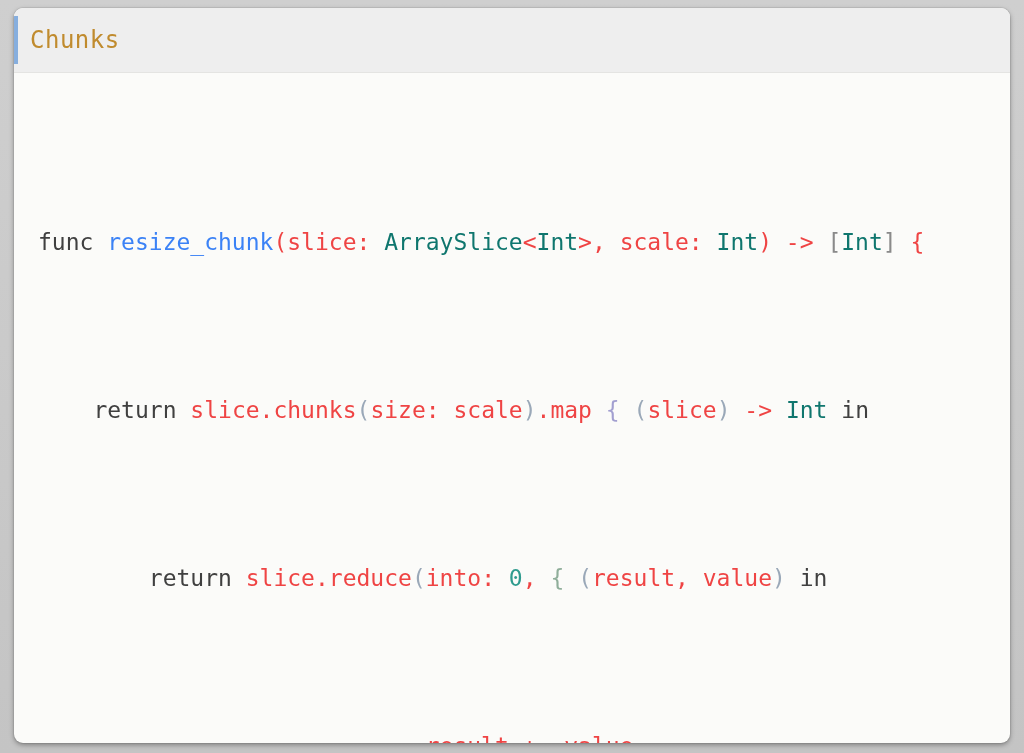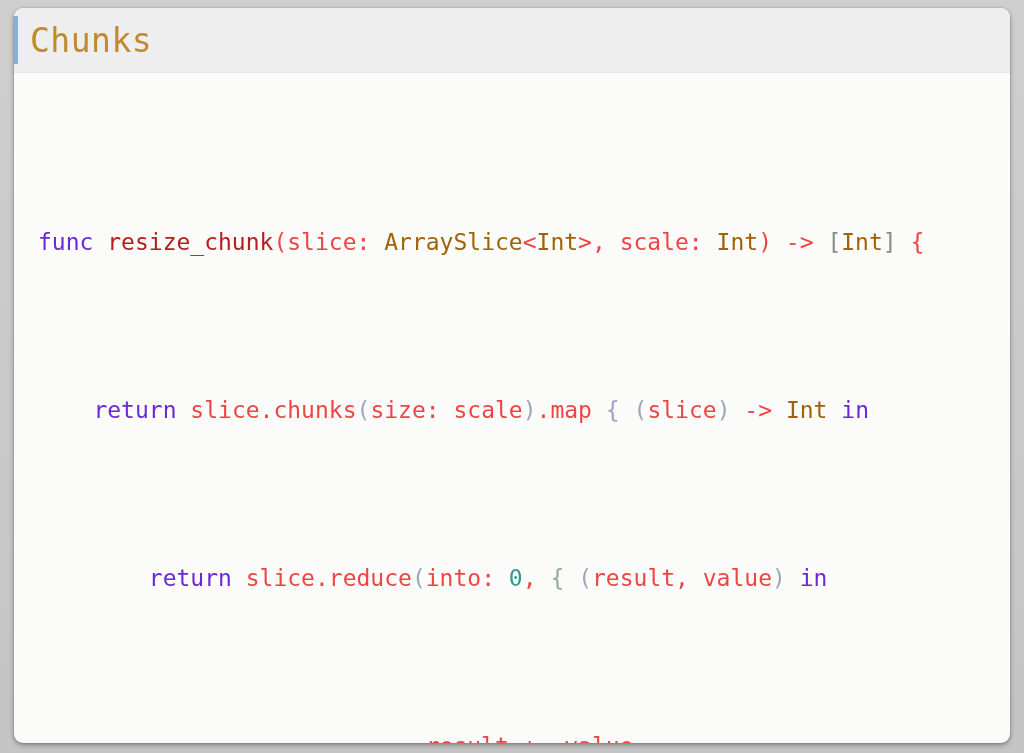--- a/index.html
+++ b/index.html
@@ -48,44 +48,44 @@
     position: absolute;
     left: 0;
     top: 8px;
     bottom: 8px;
     width: 4px;
     background: #86aede;
   }
   #header-title {
     margin-left: 16px;
     color: #c08b2e;
-    font-size: 33px;
+    font-size: 24px;
     letter-spacing: 0.5px;
     font-family: "DejaVu Sans Mono", monospace;
   }
 
   
   #code {
     padding: 22px 0 0 0;
     font-size: 23px;
     line-height: 42px;
     white-space: pre;
     color: #4b4b4b;
     font-family: "DejaVu Sans Mono", monospace;
   }
   .line {
     padding-left: 24px;
     height: 42px;
     white-space: pre;
   }
 
   
-  .kw     { color: #6d28d9; }          
-  .fn     { color: #b91c1c; }          
-  .type   { color: #a16207; text-align: right; }          
+  .kw     { color: #404040; }          
+  .fn     { color: #3b82f6; }          
+  .type   { color: #0f766e; text-align: right; }          
   .plain  { color: #ef4444; }          
   .num    { color: #2e9b8e; }          
   .brc    { color: #a29fd0; }          
   .brc2   { color: #9aa8b8; }          
   .grn    { color: #8fae9a; }          
   .brk    { color: #8a8a8a; }          
 </style>
 </head>
 <body>
 

